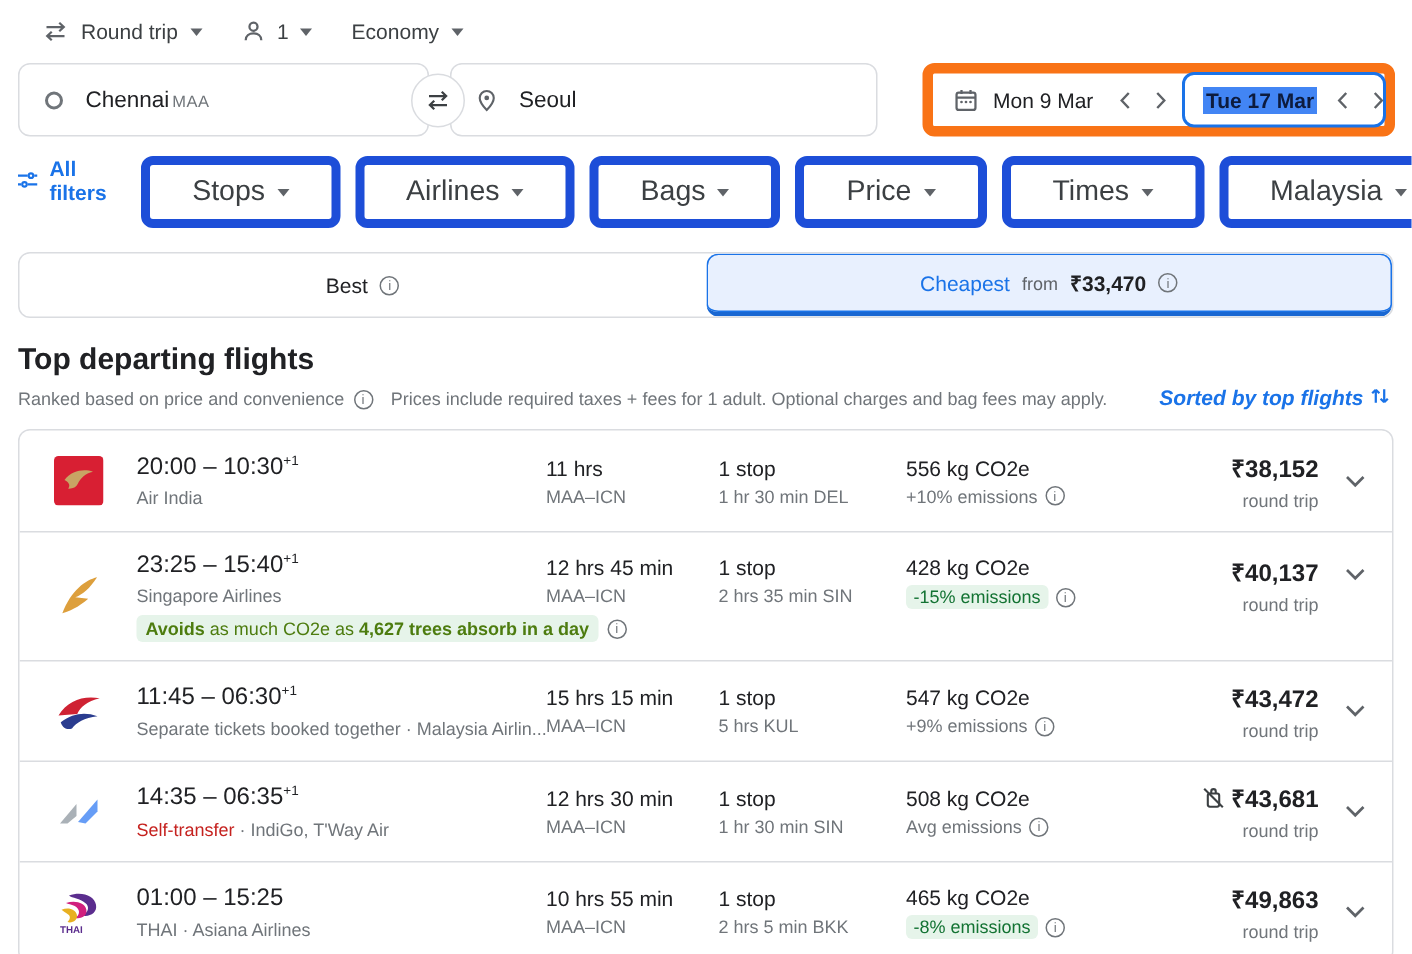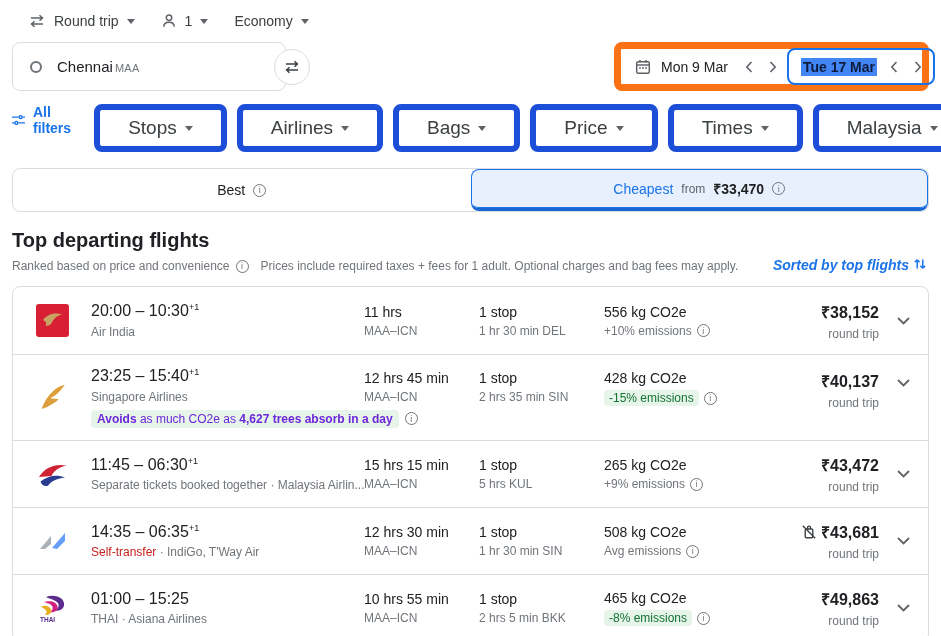--- a/index.html
+++ b/index.html
@@ -19,21 +19,21 @@
     align-items:center; padding:0 16px; gap:14px; font-size:15px; background:#fff; }
   .loc-origin { width:274px; }
   .loc-dest  { width:285px; margin-left:14px; }
   .ap-code { font-size:11px; color:#70757a; margin-left:2px; letter-spacing:.3px; }
   .swap-circle { position:absolute; left:262px; top:7px; width:36px; height:36px; background:#fff;
     border:1px solid #dadce0; border-radius:50%; display:flex; align-items:center; justify-content:center; z-index:2; cursor:pointer; }
   .dates-box { margin-left:30px; width:315px; height:49px; border:7px solid #f97316; border-radius:8px;
     display:flex; align-items:stretch; }
   .date-half { display:flex; align-items:center; font-size:14px; }
   .date-depart { width:167px; padding:0 4px 0 14px; gap:10px; }
-  .date-return { width:148px; border:2px solid #1a73e8; border-radius:8px; margin:-1px; padding:0 4px 0 12px; gap:6px; }
+  .date-return { width:136px; border:2px solid #1a73e8; border-radius:8px; margin:-1px; padding:0 4px 0 12px; gap:6px; }
   .date-nav { display:flex; align-items:center; gap:2px; margin-left:auto; }
   .date-nav .nbtn { width:22px; height:22px; display:flex; align-items:center; justify-content:center; cursor:pointer; }
   .date-text { white-space:nowrap; }
   .sel { background:#4285f4; color:#0d1b3d; font-weight:bold; padding:1px 2px; }
 
   
   .filters { display:flex; align-items:flex-start; gap:10px; padding:13px 12px 10px; }
   .all-filters { display:flex; align-items:center; gap:8px; color:#1a73e8; font-size:14px; font-weight:bold; margin-right:8px; cursor:pointer; }
   .chip { display:flex; align-items:center; gap:8px; border:6px solid #1d4ed8; border-radius:8px;
     padding:7px 28px; font-size:19px; color:#3c4043; cursor:pointer; white-space:nowrap; }
@@ -66,21 +66,21 @@
   .frow.tall { min-height:86px; }
   .logo-cell { display:flex; align-items:center; justify-content:center; }
   .t-main { font-size:16px; color:#202124; }
   .t-main sup { font-size:9px; }
   .t-sub { font-size:12px; color:#70757a; margin-top:4px; white-space:nowrap; }
   .v-main { font-size:14px; color:#202124; white-space:nowrap; }
   .v-sub { font-size:12px; color:#70757a; margin-top:4px; display:flex; align-items:center; gap:5px; white-space:nowrap; }
   .chip-green { background:#e6f4ea; color:#137333; padding:1px 5px; border-radius:4px; }
   .self-transfer { color:#c5221f;text-align:right; }
   .eco-row { display:flex; align-items:center; gap:6px; margin-top:6px; white-space:nowrap; }
-  .eco-badge { background:#e6f4ea; color:#6d28d9; font-size:12px; padding:2px 6px; border-radius:4px; white-space:nowrap; }
+  .eco-badge { background:#e6f4ea; color:#4d7c0f; font-size:12px; padding:2px 6px; border-radius:4px; white-space:nowrap; }
   .price-cell { text-align:right; }
   .price-line { display:flex; align-items:center; justify-content:flex-end; gap:4px; }
   .price { font-size:16px; font-weight:bold; color:#202124; white-space:nowrap; }
   .price-note { font-size:12px; color:#70757a; margin-top:4px; }
   .chev-cell { display:flex; align-items:center; justify-content:center; }
 </style>
 </head>
 <body>
 
 <div class="trip-bar">
@@ -112,20 +112,27 @@
       <svg width="14" height="14" viewBox="0 0 14 14">
           <circle cx="7" cy="7" r="5" fill="none" stroke="#70757a" stroke-width="2"></circle>
         </svg>
       <span><span>Chennai</span><span class="ap-code">MAA</span></span>
     </div>
     <div class="swap-circle">
       <svg width="20" height="16" viewBox="0 0 20 16">
           <path d="M4 5h11M12.5 2.2L15.4 5l-2.9 2.8" stroke="#3c4043" stroke-width="1.5" fill="none"></path>
           <path d="M16 11H5M7.5 8.2L4.6 11l2.9 2.8" stroke="#3c4043" stroke-width="1.5" fill="none"></path>
         </svg>
+    </div>
+    <div class="loc-box loc-dest">
+      <svg width="15" height="16" viewBox="0 0 16 16">
+          <path d="M8 1.2a5 5 0 0 1 5 5c0 3.4-5 8.6-5 8.6S3 9.6 3 6.2a5 5 0 0 1 5-5z" fill="none" stroke="#5f6368" stroke-width="1.5"></path>
+          <circle cx="8" cy="6.2" r="1.7" fill="#5f6368"></circle>
+        </svg>
+      <span>Seoul</span>
     </div>
   </div>
   <div class="dates-box">
     <div class="date-half date-depart">
       <svg width="16" height="16" viewBox="0 0 16 16">
           <rect x="1.7" y="2.7" width="12.6" height="11.6" rx="1.5" fill="none" stroke="#5f6368" stroke-width="1.5"></rect>
           <path d="M1.7 6h12.6" stroke="#5f6368" stroke-width="1.5"></path>
           <path d="M5 1v2.6M11 1v2.6" stroke="#5f6368" stroke-width="1.5"></path>
           <circle cx="5" cy="9" r=".9" fill="#5f6368"></circle>
           <circle cx="8" cy="9" r=".9" fill="#5f6368"></circle>
@@ -327,21 +334,21 @@
     </div>
     <div>
       <div class="v-main">15 hrs 15 min</div>
       <div class="v-sub">MAA–ICN</div>
     </div>
     <div>
       <div class="v-main">1 stop</div>
       <div class="v-sub">5 hrs KUL</div>
     </div>
     <div>
-      <div class="v-main">265 kg CO2e</div>
+      <div class="v-main">547 kg CO2e</div>
       <div class="v-sub">
           <span>+9% emissions</span>
           <span class="info"></span>
         </div>
     </div>
     <div class="price-cell">
       <div class="price">₹43,472</div>
       <div class="price-note">round trip</div>
     </div>
     <div class="chev-cell">

